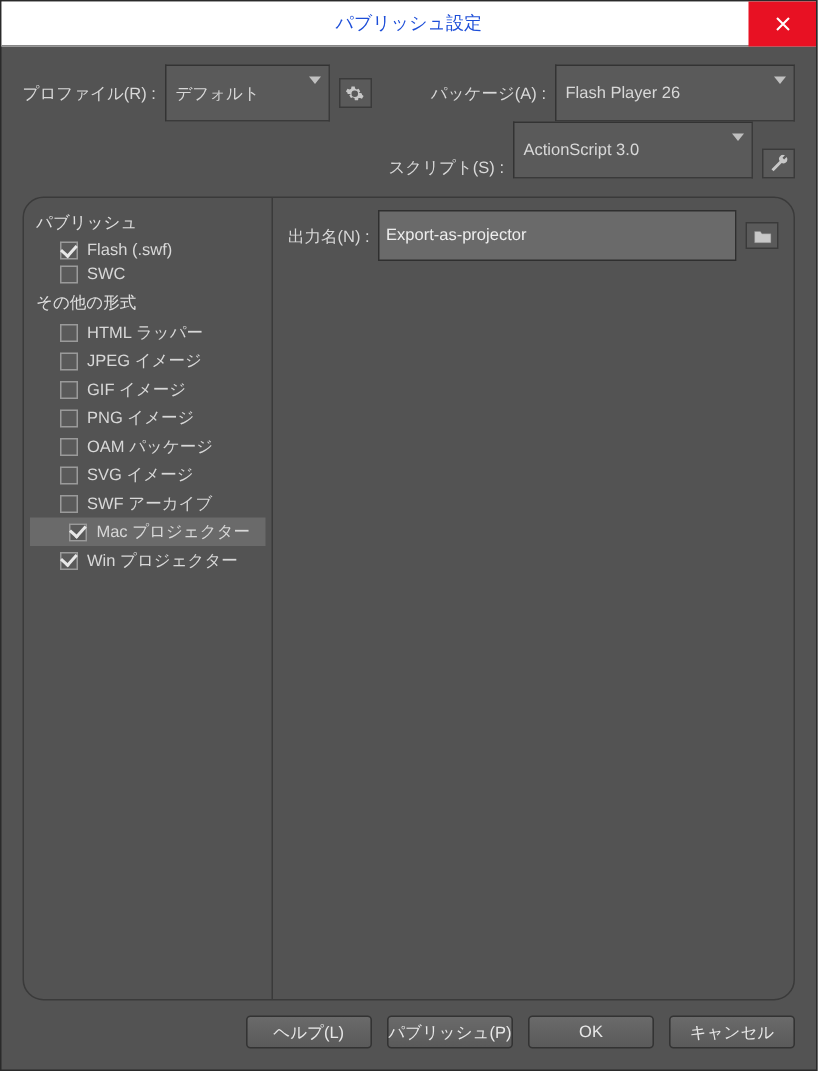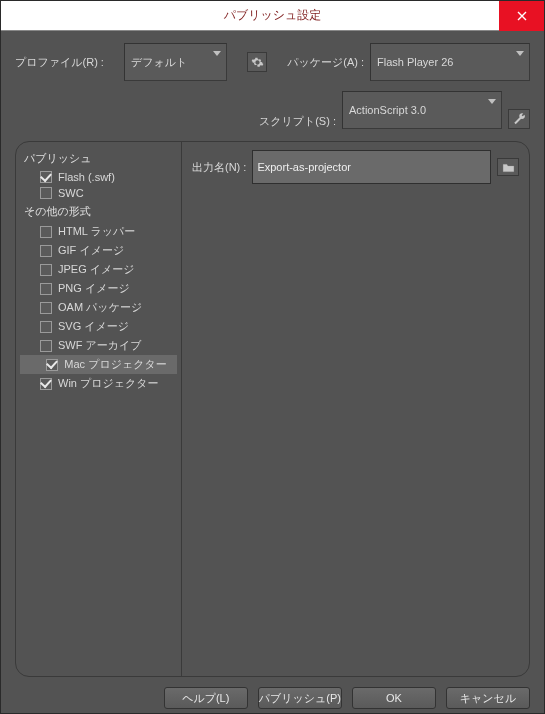--- a/index.html
+++ b/index.html
@@ -1,22 +1,22 @@
 <!DOCTYPE html>
 <html><head>
 <meta charset="utf-8">
 <style>
 * { box-sizing: border-box; margin: 0; padding: 0; font-family: "Meiryo", "MS PGothic", sans-serif; }
 body { background: #d8d8d8; width: 545px; height: 714px; overflow: hidden; }
 .window { width: 545px; height: 714px; background: #535353; position: relative; border: 1px solid #2a2a2a; }
 .titlebar { height: 30px; background: #fff; display: flex; align-items: center; justify-content: center; position: relative; border-bottom: 1px solid #888; }
-.titlebar-text { font-size: 12px; color: #7f1d1d; }
+.titlebar-text { font-size: 12px; color: #1d4ed8; }
 .close-btn { position: absolute; right: 0; top: 0; width: 45px; height: 30px; background: #e81123; color: #fff; display: flex; align-items: center; justify-content: center; font-size: 14px; cursor: pointer; }
 .content { padding: 12px 14px 0 14px; }
-.row1 { display: flex; align-items: center; gap: 20px; margin-bottom: 10px; }
+.row1 { display: flex; align-items: center; gap: 6px; }
 .label { color: #d8d8d8; font-size: 11px; white-space: nowrap; }
 .dropdown { background: #5a5a5a; border: 1px solid #3a3a3a; border-top-color:#333; border-left-color:#333; height: 38px; color: #d8d8d8; font-size: 11px; padding: 0 18px 0 6px; position: relative; display: flex; align-items: center; cursor: pointer; }
 .dropdown::after { content: ""; position: absolute; right: 5px; top: 7px; border-left: 4px solid transparent; border-right: 4px solid transparent; border-top: 5px solid #c0c0c0; }
 .dd-profile { width: 110px; }
 .icon-btn { width: 22px; height: 20px; background: #5a5a5a; border: 1px solid #3a3a3a; display: flex; align-items: center; justify-content: center; cursor: pointer; color:#c8c8c8; }
 .row1-right { display: flex; align-items: center; gap: 6px; margin-left: auto; }
 .dd-target, .dd-script { width: 160px; }
 .row2 { display: flex; align-items: flex-end; justify-content: flex-end; gap: 6px; margin-bottom: 12px; }
 .panel { display: flex; gap: 0; border: 1px solid #3a3a3a; border-radius: 14px; background: #535353; height: 536px; }
 .sidebar { width: 166px; border-right: 1px solid #3a3a3a; padding: 6px 4px; overflow-y: auto; }
@@ -87,25 +87,25 @@
           <span class="chk"></span>
           <span>SWC</span>
         </div>
         <div class="cat">その他の形式</div>
         <div class="item">
           <span class="chk"></span>
           <span>HTML ラッパー</span>
         </div>
         <div class="item">
           <span class="chk"></span>
-          <span>GIF イメージ</span>
+          <span>JPEG イメージ</span>
         </div>
         <div class="item">
           <span class="chk"></span>
-          <span>JPEG イメージ</span>
+          <span>GIF イメージ</span>
         </div>
         <div class="item">
           <span class="chk"></span>
           <span>PNG イメージ</span>
         </div>
         <div class="item">
           <span class="chk"></span>
           <span>OAM パッケージ</span>
         </div>
         <div class="item">

